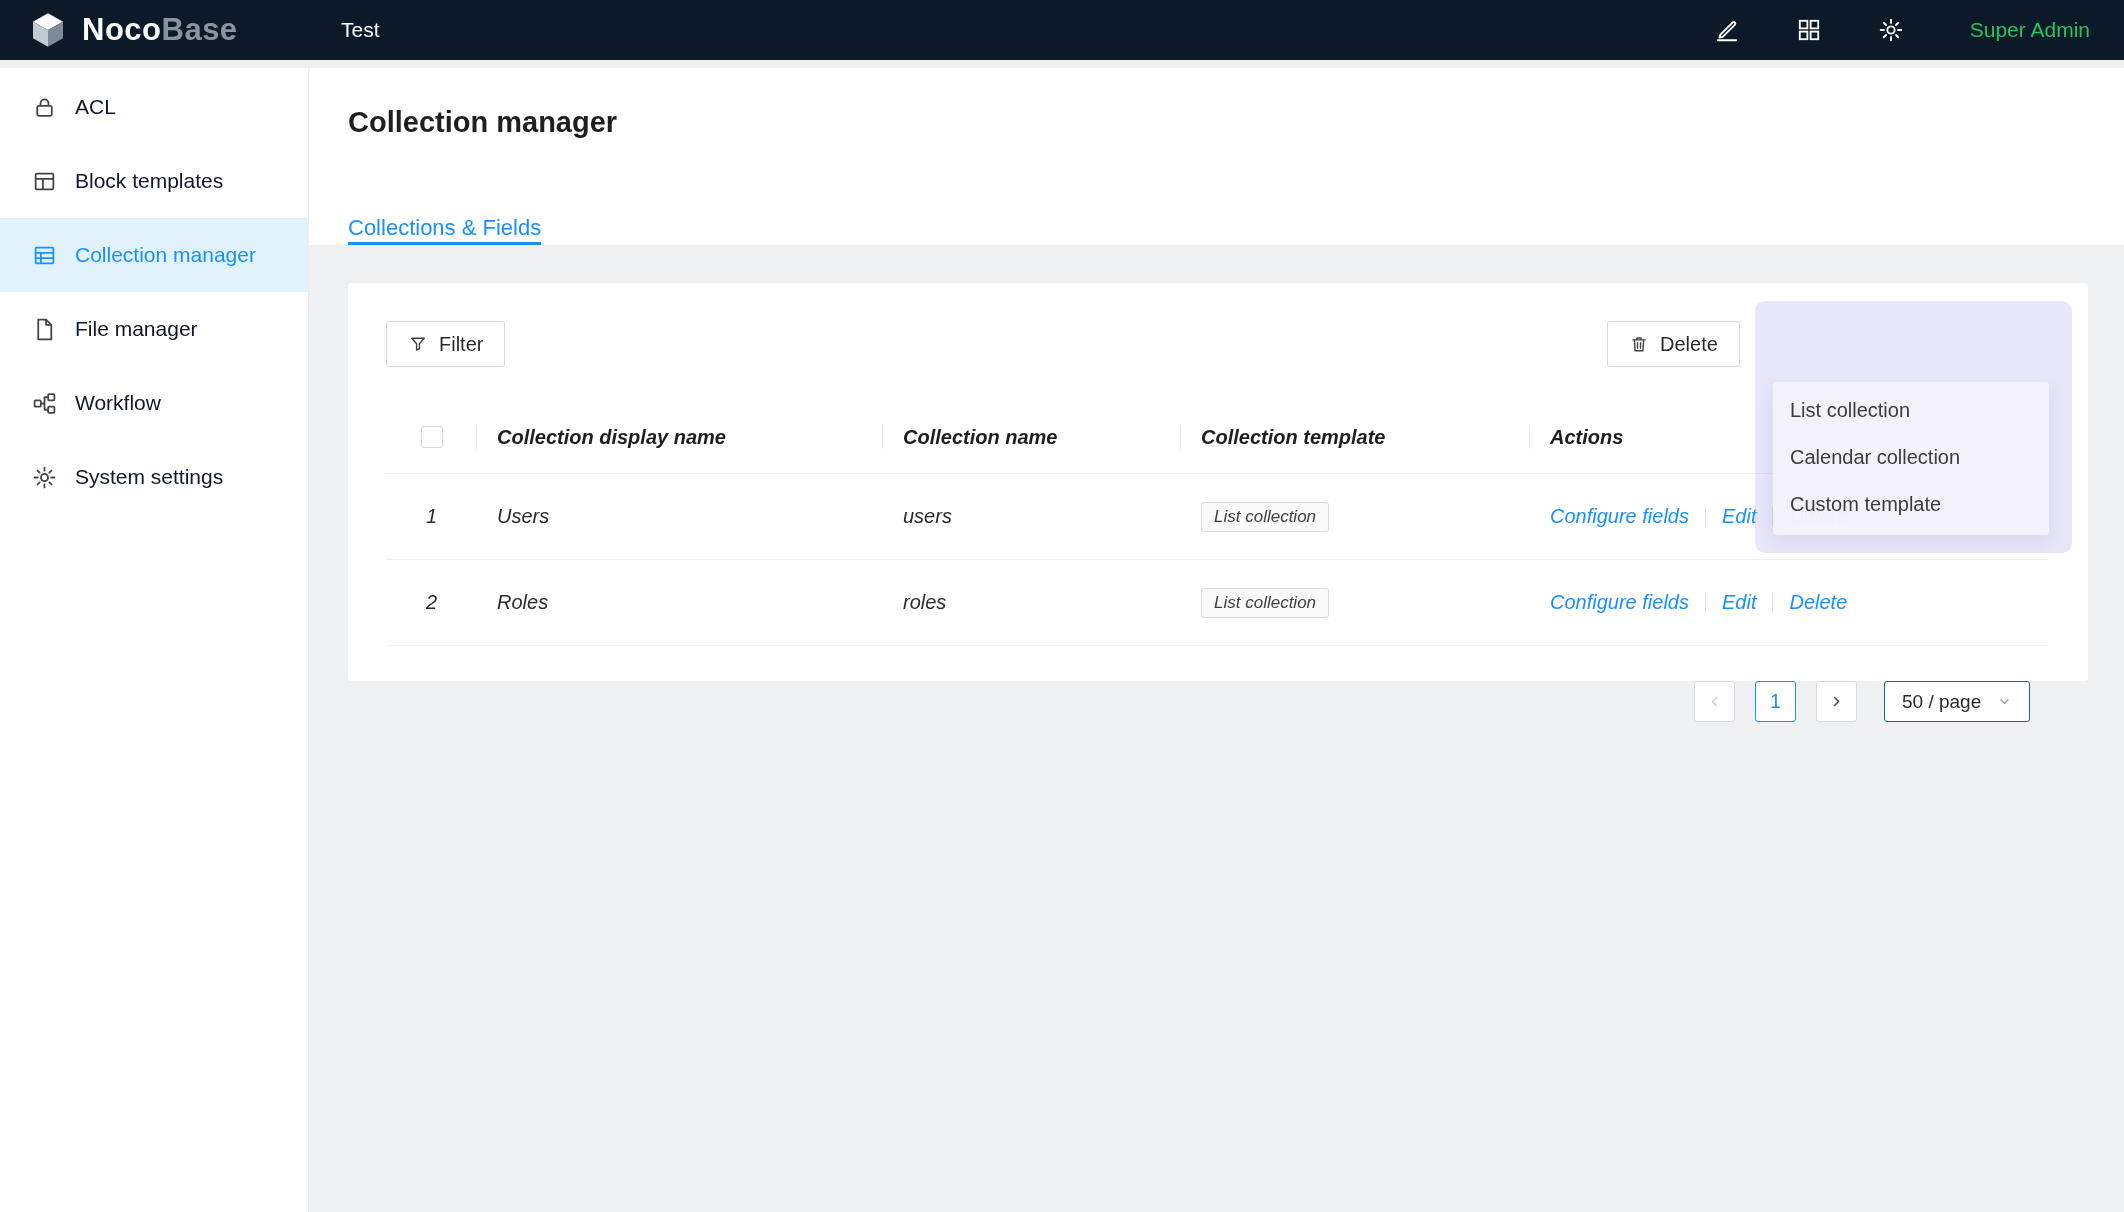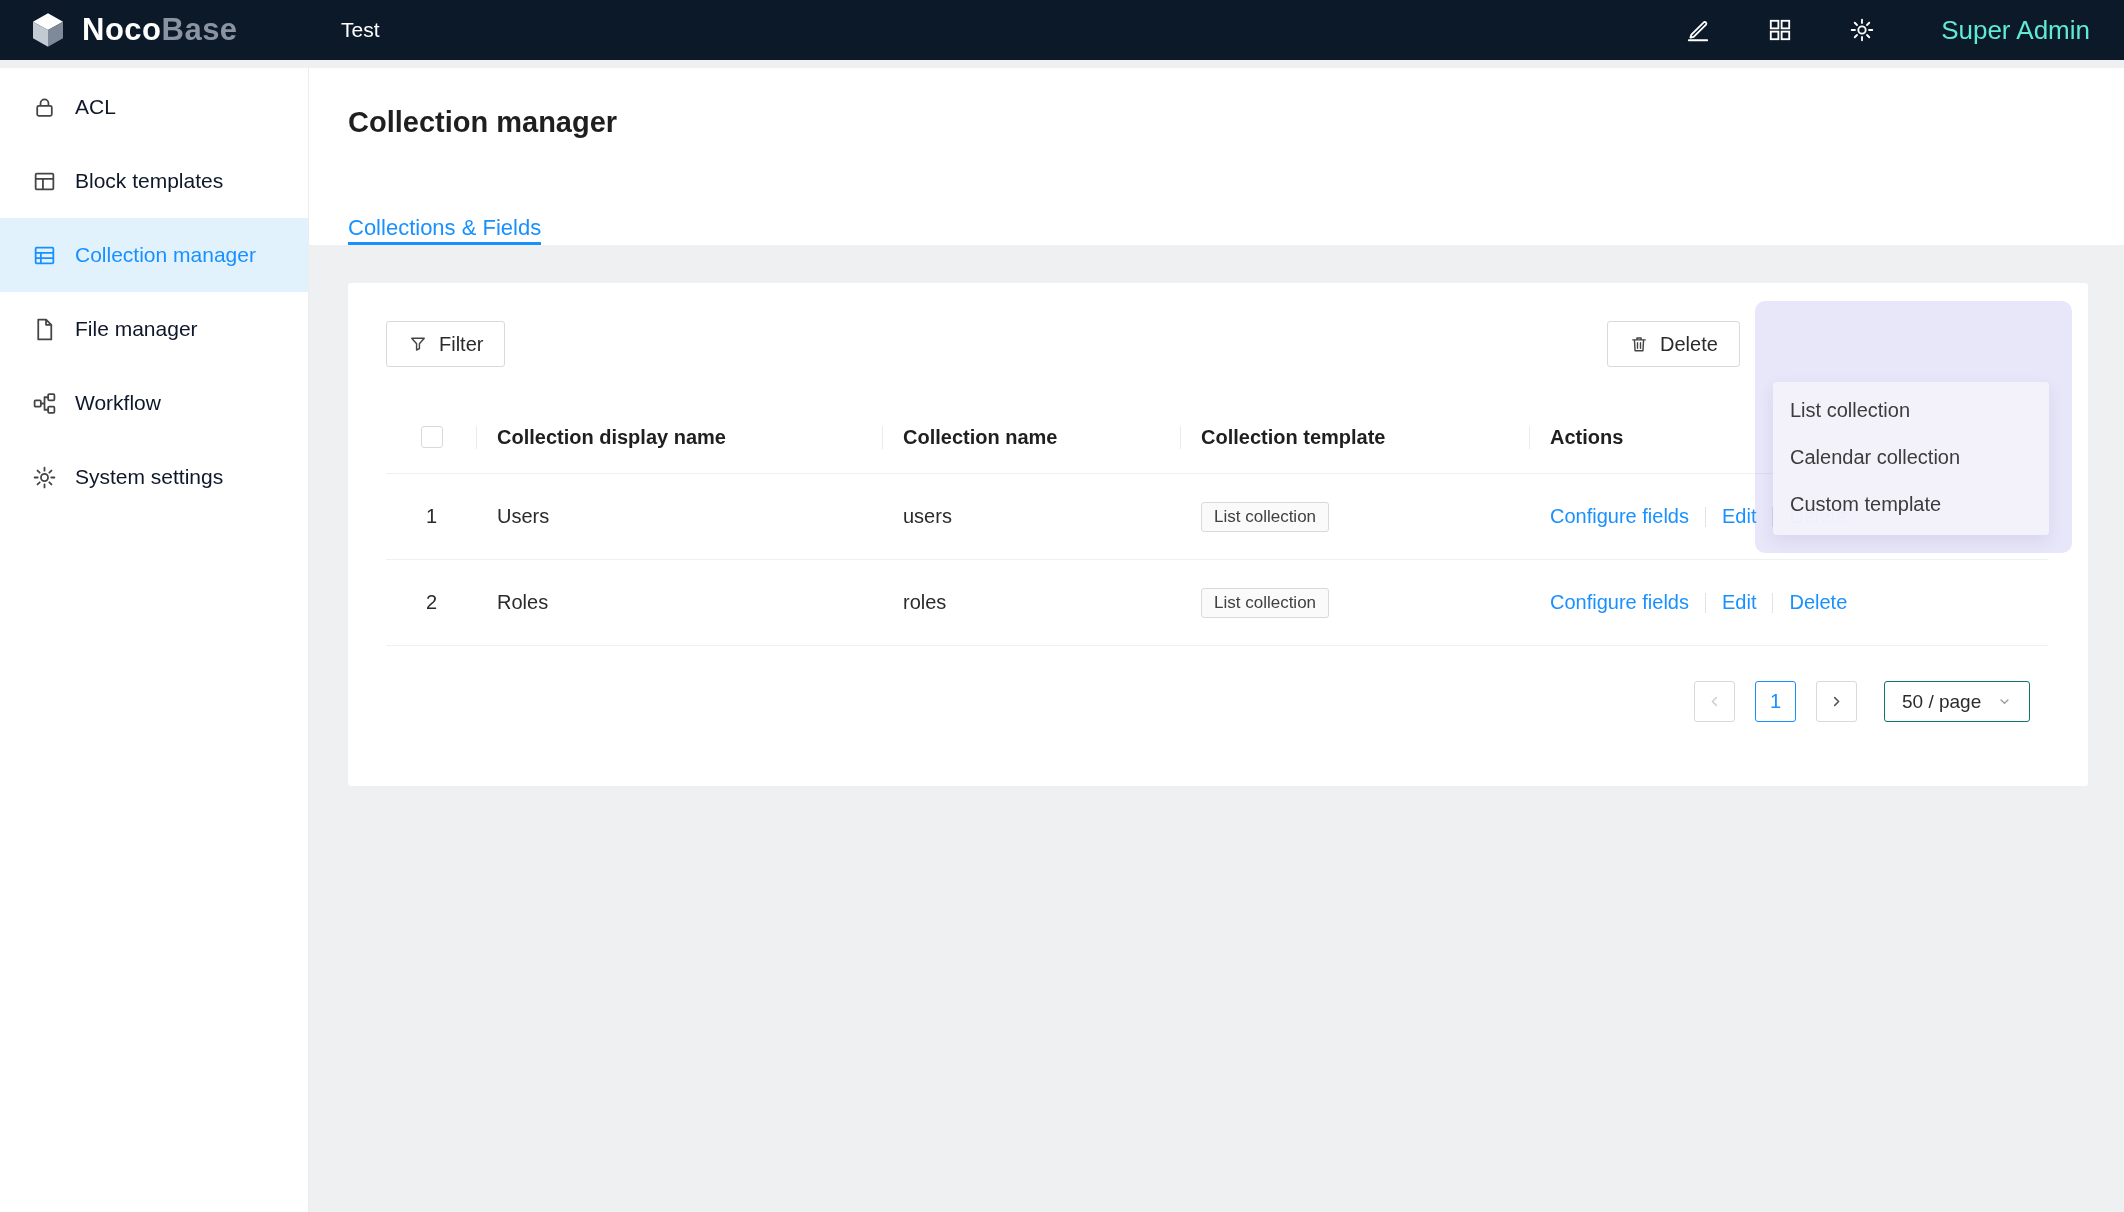--- a/index.html
+++ b/index.html
@@ -18,21 +18,21 @@
     position:absolute; top:0; left:0; width:2124px; height:60px;
     background:#0c1929; display:flex; align-items:center; color:#fff; z-index:30;
   }
   .logo { display:flex; align-items:center; gap:14px; padding:0 28px; width:309px; flex:none; }
   .logo-icon { width:40px; height:40px; }
   .brand { font-size:31px; font-weight:bold; letter-spacing:.5px; white-space:nowrap; }
   .brand-light { color:#8a94a0; }
   .top-nav-item { font-size:21px; color:#fff; margin-left:32px; cursor:pointer; }
   .header-right { margin-left:auto; display:flex; align-items:center; gap:56px; padding-right:34px; }
   .header-icon { width:26px; height:26px; color:#fff; cursor:pointer; }
-  .header-user { font-size:26px; color:#5eead4; cursor:pointer; margin-left:10px; white-space:nowrap; }
+  .header-user { font-size:21px; color:#22c55e; cursor:pointer; margin-left:10px; white-space:nowrap; }
 
   
   .sidebar {
     position:absolute; top:68px; left:0; width:309px; height:1144px;
     background:#fff; border-right:1px solid #ececec; z-index:20; padding-top:2px;
   }
   .side-item {
     height:74px; display:flex; align-items:center; gap:18px;
     padding-left:32px; font-size:21px; color:#0f172a; cursor:pointer;
   }
@@ -44,34 +44,34 @@
   .main { position:absolute; left:309px; top:68px; right:0; bottom:0; background:#eef0f2; }
   .page-head { position:relative; background:#fff; height:177px; }
   .page-title { position:absolute; left:39px; top:38px; font-size:29px; font-weight:bold; color:#1f1f1f; }
   .tab {
     position:absolute; left:39px; bottom:0; padding-bottom:1px;
     font-size:22px; color:#1890ff; border-bottom:3px solid #1890ff; cursor:pointer;
   }
 
   
   .card {
-    position:absolute; left:39px; top:215px; width:1740px; height:503px;
+    position:absolute; left:39px; top:215px; width:1740px; height:398px;
     background:#fff; border-radius:3px;
   }
   .btn {
     display:inline-flex; align-items:center; gap:11px; height:46px; padding:0 21px;
     border:1px solid #d9d9d9; border-radius:3px; background:#fff;
     font-size:20px; color:#2b2b2b; cursor:pointer; font-family:inherit;
   }
   .btn .b-icon { width:20px; height:20px; color:#444; }
   .btn-filter { position:absolute; left:38px; top:38px; }
   .btn-delete { position:absolute; left:1259px; top:38px; }
 
   
-  .table { position:absolute; left:38px; top:118px; width:1662px; font-size:20px; }
+  .table { position:absolute; left:38px; top:118px; width:1662px; font-size:20px;font-style:italic; }
   .t-head, .t-row { display:grid; grid-template-columns:91px 406px 298px 349px 1fr; align-items:center; }
   .t-head { height:73px; border-bottom:1px solid #f0f0f0; font-weight:bold; color:#1f1f1f; }
   .t-head .cell { position:relative; height:100%; display:flex; align-items:center; }
   .t-head .cell:not(:last-child)::after {
     content:""; position:absolute; right:0; top:25px; width:1px; height:23px; background:#ebebeb;
   }
   .t-row { height:86px; border-bottom:1px solid #f0f0f0; }
   .cell { padding-left:20px; }
   .c-center { padding-left:0; display:flex; justify-content:center; }
   .checkbox { width:22px; height:22px; border:1px solid #d9d9d9; border-radius:3px; background:#fff; cursor:pointer; }

